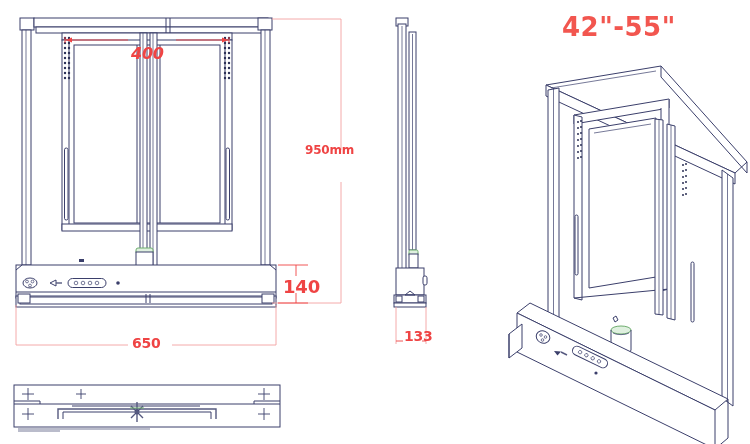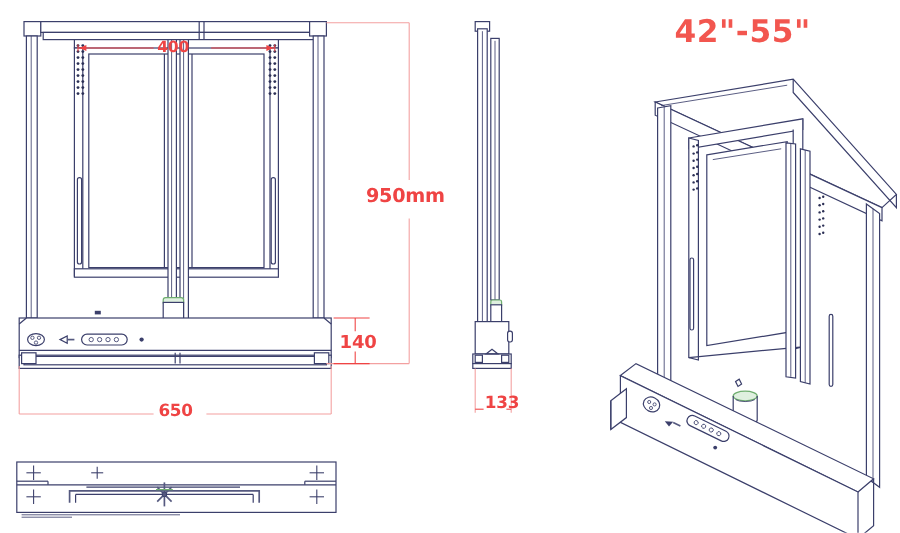--- a/index.html
+++ b/index.html
@@ -30,24 +30,24 @@
   }
   .dim-label {
     position: absolute;
     color: #ef4444;
     font-weight: bold;
     font-family: "DejaVu Sans", "Liberation Sans", sans-serif;
     white-space: nowrap;
     line-height: 1;
     letter-spacing: -0.2px;
   }
-  #label-950 { left: 305px; top: 155px; font-size: 16px; }
-  #label-400 { left: 131px; top: 33px;  font-size: 13px; }
+  #label-950 { left: 305px; top: 144px; font-size: 12px; }
+  #label-400 { left: 131px; top: 46px;  font-size: 16px; font-style: italic; }
   #label-650 { left: 132px; top: 336px; font-size: 14px; text-align: right; }
-  #label-140 { left: 283px; top: 278px; font-size: 15px; }
+  #label-140 { left: 283px; top: 278px; font-size: 18px; }
   #label-115 { left: 404px; top: 329px; font-size: 14px; }
   #label-size {
     left: 562px; top: 14px;
     font-size: 26px;
     font-weight: 700;
     color: #f2564f;
     letter-spacing: 0.5px;
   }
 </style>
 </head>

